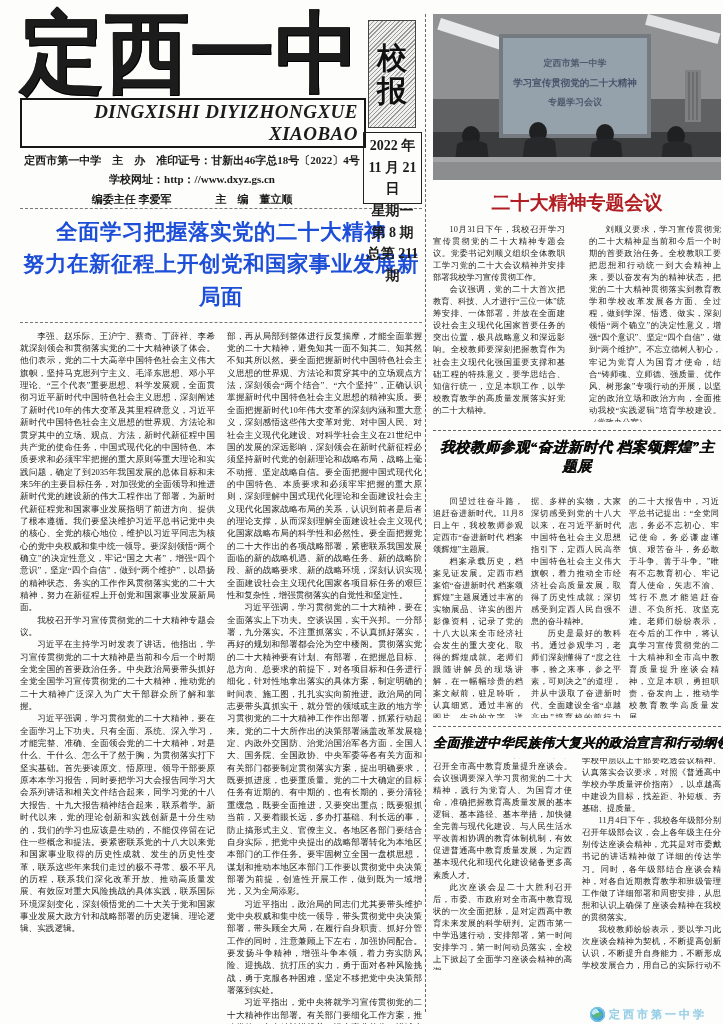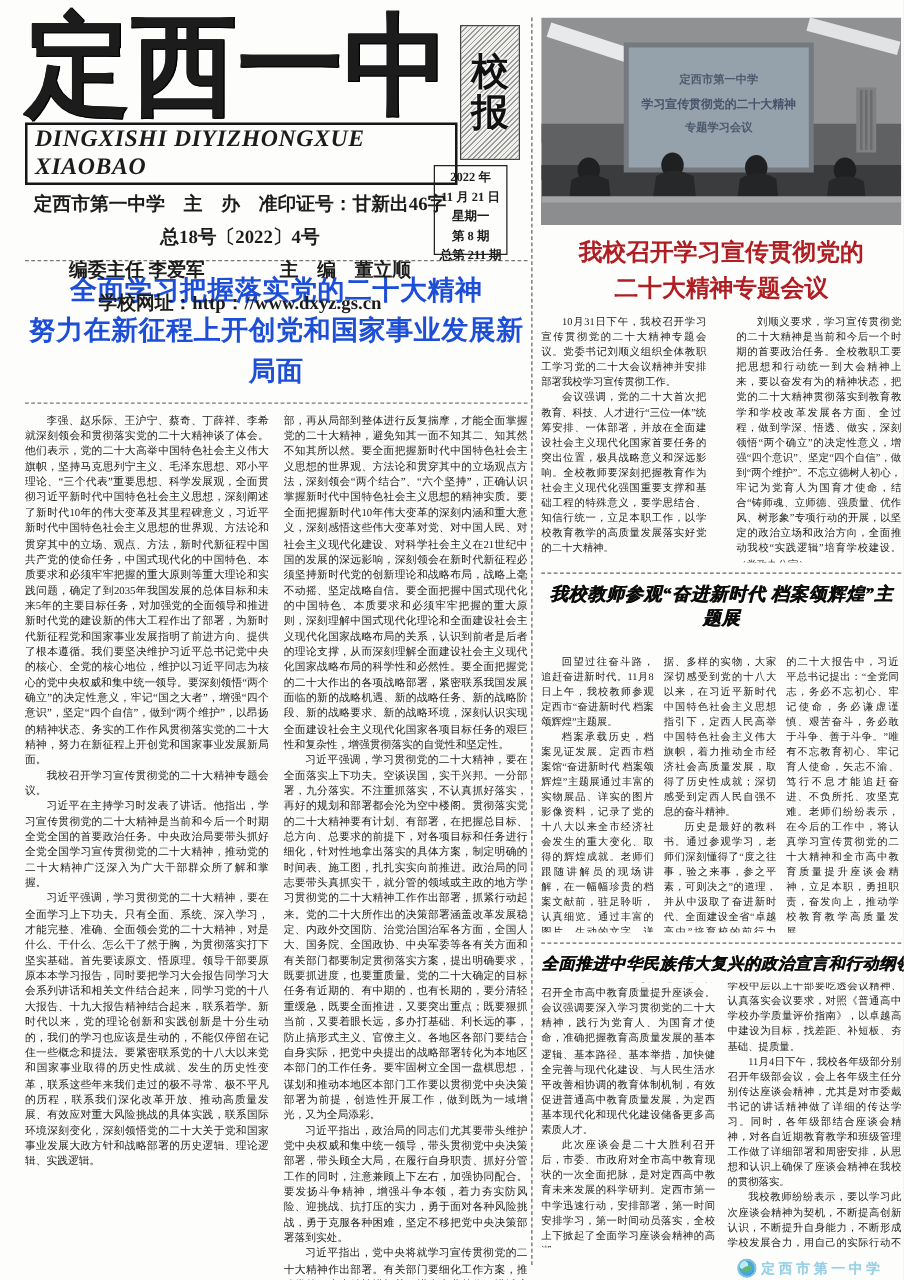--- a/index.html
+++ b/index.html
@@ -9,25 +9,25 @@
   .left{position:absolute;left:20px;top:12px;width:402px;}
   .mast{position:relative;height:192px;}
   .brush-title{font-size:84px;font-weight:900;letter-spacing:1px;line-height:1.0;
                transform:scaleY(1.05);white-space:nowrap;
                text-shadow:1px 0 0 #000,0 1px 0 #000,1px 1px 0 #000;}
   .stamp{position:absolute;right:6px;top:8px;width:46px;height:106px;
          background:repeating-linear-gradient(135deg,#9a9a9a 0,#9a9a9a 1px,#efefec 1px,#efefec 3px);
          border:1px solid #444;display:flex;flex-direction:column;align-items:center;justify-content:center;}
   .stamp span{font-size:30px;font-weight:900;line-height:1.1;color:#111;
               text-shadow:0 0 2px #fff,0 0 3px #fff;}
-  .pinyin-box{border:2px solid #161616;margin-top:2px;padding:1px 6px;width:330px;text-align:left;
+  .pinyin-box{border:2px solid #161616;margin-top:2px;padding:1px 6px;width:330px;text-align:right;
               font-style:italic;font-weight:bold;font-size:19px;letter-spacing:.5px;}
-  .mast-info{width:344px;text-align:center;font-weight:bold;font-size:15px;line-height:1.75;margin-top:3px;}
-  .datebox{position:absolute;right:16px;top:120px;width:57px;height:68px;border:1px solid #222;
-           font-size:10px;font-weight:bold;text-align:center;line-height:1.55;padding-top:2px;}
+  .mast-info{width:344px;text-align:center;font-weight:bold;font-size:11px;line-height:1.75;margin-top:3px;}
+  .datebox{position:absolute;right:0;top:120px;width:57px;height:68px;border:1px solid #222;
+           font-size:14px;font-weight:bold;text-align:center;line-height:1.55;padding-top:2px;}
   .lead-head{margin-top:4px;border-top:1px dashed #777;border-bottom:1px dashed #777;
              padding:7px 0 9px;text-align:center;font-weight:900;font-size:21.5px;line-height:1.5;
              color:#1d4ed8;letter-spacing:.5px;}
   .lead-body{display:flex;gap:12px;margin-top:7px;height:724px;overflow:hidden;}
   .colL{width:195px;text-align:justify;font-size:8.6px;line-height:12.35px;}
   p{margin:0;text-indent:2em;}
   p.cont{text-indent:0;}
   
   .vdiv{position:absolute;left:425px;top:14px;height:998px;border-left:1px dashed #666;}
   
@@ -63,22 +63,22 @@
 
     <div class="mast">
       <div class="brush-title">定西一中</div>
       <div class="stamp">
         <span>校</span>
         <span>报</span>
       </div>
       <div class="pinyin-box">DINGXISHI  DIYIZHONGXUE  XIAOBAO</div>
       <div class="mast-info">
         <div>定西市第一中学　主　办　准印证号：甘新出46字总18号〔2022〕4号</div>
+        <div>学校网址：http：//www.dxyz.gs.cn</div>
         <div>编委主任 李爱军　　　　主　编　董立顺</div>
-        <div>学校网址：http：//www.dxyz.gs.cn</div>
       </div>
       <div class="datebox">
         <div>2022 年</div>
         <div>11 月 21 日</div>
         <div>星期一</div>
         <div>第 8 期</div>
         <div>总第 211 期</div>
       </div>
     </div>
 
@@ -130,21 +130,20 @@
       <path d="M86 166 L92 127 Q105 118 122 127 L126 166 Z" fill="#27282a"></path>
       <ellipse cx="172" cy="120" rx="9" ry="10" fill="#1f2022"></ellipse>
       <path d="M154 166 L159 129 Q172 120 188 129 L192 166 Z" fill="#242527"></path>
       <ellipse cx="243" cy="122" rx="9" ry="10" fill="#1f2022"></ellipse>
       <path d="M226 166 L230 131 Q243 123 258 131 L262 166 Z" fill="#27282a"></path>
       <rect x="0" y="146" width="288" height="20" fill="#8b8d8f"></rect>
       <rect x="0" y="143" width="288" height="5" fill="#a2a4a6"></rect>
     </svg>
 
     <div class="r-head">
-      <div>我校召开学习宣传贯彻党的</div>
       <div>二十大精神专题会议</div>
     </div>
 
     <div class="r-body">
       <div class="colR">
         <p>10月31日下午，我校召开学习宣传贯彻党的二十大精神专题会议。党委书记刘顺义组织全体教职工学习党的二十大会议精神并安排部署我校学习宣传贯彻工作。</p>
         <p>会议强调，党的二十大首次把教育、科技、人才进行“三位一体”统筹安排、一体部署，并放在全面建设社会主义现代化国家首要任务的突出位置，极具战略意义和深远影响。全校教师要深刻把握教育作为社会主义现代化强国重要支撑和基础工程的特殊意义，要学思结合、知信行统一，立足本职工作，以学校教育教学的高质量发展落实好党的二十大精神。</p>
       </div>
       <div class="colR">
         <p>刘顺义要求，学习宣传贯彻党的二十大精神是当前和今后一个时期的首要政治任务。全校教职工要把思想和行动统一到大会精神上来，要以奋发有为的精神状态，把党的二十大精神贯彻落实到教育教学和学校改革发展各方面、全过程，做到学深、悟透、做实，深刻领悟“两个确立”的决定性意义，增强“四个意识”、坚定“四个自信”，做到“两个维护”。不忘立德树人初心，牢记为党育人为国育才使命，结合“铸师魂、立师德、强质量、优作风、树形象”专项行动的开展，以坚定的政治立场和政治方向，全面推动我校“实践逻辑”培育学校建设。（党政办公室）</p>

